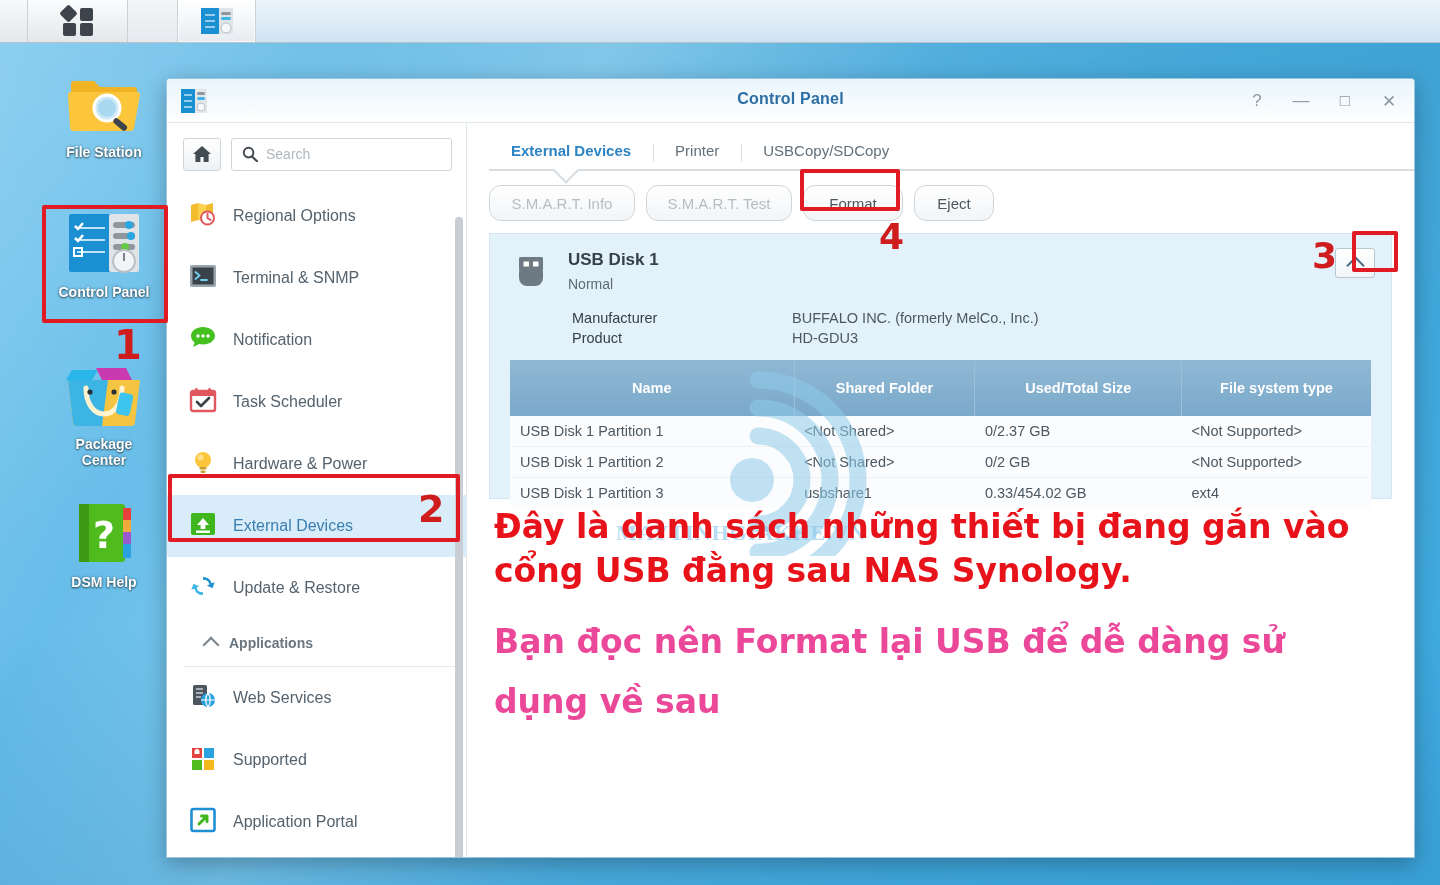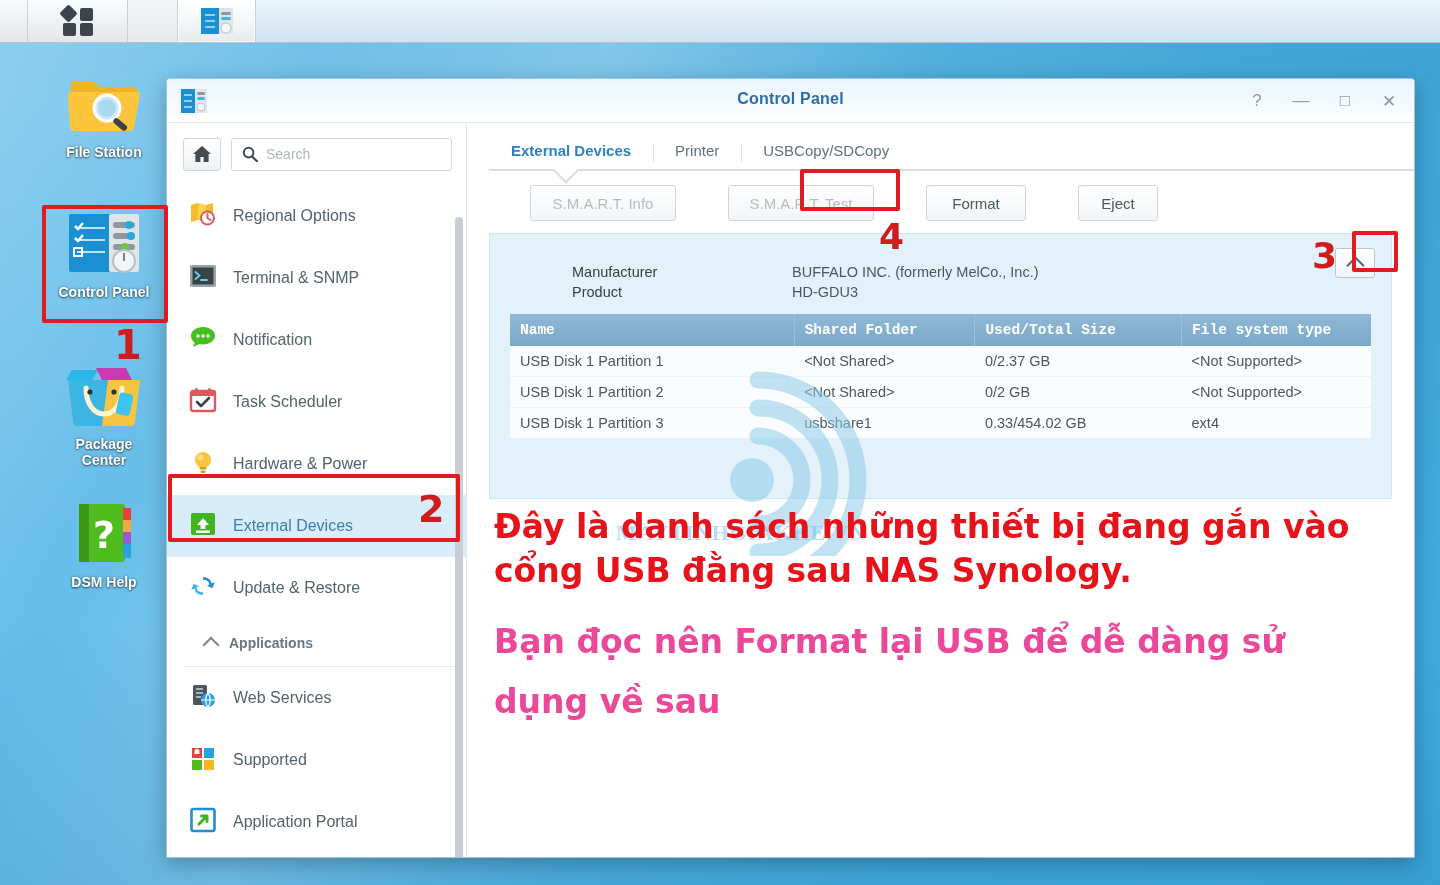--- a/index.html
+++ b/index.html
@@ -148,44 +148,44 @@
   .tab + .tab:before{ content:""; position:absolute; left:0; top:2px; height:18px; width:1px; background:#dbe1e5; }
   .tab.active{ color:#2c84c4; font-weight:bold; }
   #tab-underline{ position:absolute; left:22px; bottom:0; height:2px; background:#d7dde1; width:1380px; }
   #tab-caret{
     position:absolute; left:90px; bottom:-9px; width:18px; height:18px; background:#fff;
     border-left:2px solid #d7dde1; border-bottom:2px solid #d7dde1; transform:rotate(-45deg);
   }
 
   #toolbar{ padding:14px 0 0 22px; display:flex; gap:11px; position:relative; }
   .tbtn{
-    height:36px; min-width:146px; padding:0 18px; border:1px solid #cfd6db; border-radius:3px;
+    height:36px; min-width:146px; padding:0 18px; border:1px solid #cfd6db; border-radius:12px;
     background:linear-gradient(to bottom,#ffffff,#f2f4f6);
     font-size:15px; color:#4c5860; display:flex; align-items:center; justify-content:center;
-    cursor:pointer; white-space:nowrap;margin-left:41px;
+    cursor:pointer; white-space:nowrap;
   }
   .tbtn.disabled{ color:#b6bdc2; cursor:default; }
 
   #device-panel{
     margin:12px 22px 0 22px; background:#e3f1fa; border:1px solid #d3e6f3;
     padding:16px 20px 20px 20px; position:relative; height:266px;
   }
   .dev-head{ display:flex; align-items:flex-start; gap:16px; }
   .dev-name{ font-size:17px; font-weight:bold; color:#35414a; line-height:20px; }
   .dev-status{ font-size:14px; color:#5d6b75; margin-top:6px; }
   .kv{ display:flex; margin-top:4px; }
   .kv .k{ width:220px; font-size:14.5px; font-weight:normal; color:#35414a; }
   .kv .v{ font-size:14.5px; color:#4b5862; }
   #kv-wrap{ margin-top:14px; padding-left:62px; }
 
   table.parts{ width:100%; border-collapse:collapse; margin-top:14px; table-layout:fixed; }
   table.parts th{
     background:linear-gradient(to bottom,#8fb8d4,#7ba9ca);
-    color:#ffffff; font-size:14.5px; font-weight:bold; text-align:left;
-    padding:8px 10px; border-right:1px solid #9dc0d8;font-family:Liberation Mono, monospace;
+    color:#ffffff; font-size:14.5px; font-weight:bold; text-align:center;
+    padding:20px 10px; border-right:1px solid #9dc0d8;
   }
   table.parts th:last-child{ border-right:none; }
   table.parts td{
     background:#fbfcfd; font-size:14.5px; color:#4b5862; padding:7px 10px;
     border-bottom:1px solid #eef2f5;
   }
   table.parts tr:last-child td{ border-bottom:none; }
 
   
   #collapse-btn{
@@ -530,20 +530,34 @@
         <div class="tbtn" style="min-width:100px">Format</div>
         <div class="tbtn" style="min-width:80px">Eject</div>
       </div>
 
       <div id="device-panel">
 
         <div id="collapse-btn">
           <span class="chev-up-sm"></span>
         </div>
 
+        <div class="dev-head">
+          <span>
+            <svg width="42" height="42" viewBox="0 0 42 42">
+              <rect x="9" y="7" width="24" height="14" rx="1.5" fill="#6d7a83"></rect>
+              <rect x="13.5" y="11.5" width="5.5" height="5" fill="#ffffff"></rect>
+              <rect x="23" y="11.5" width="5.5" height="5" fill="#ffffff"></rect>
+              <path d="M9 21h24v7a8 8 0 01-8 8h-8a8 8 0 01-8-8z" fill="#6d7a83"></path>
+            </svg>
+          </span>
+          <span>
+            <div class="dev-name">USB Disk 1</div>
+            <div class="dev-status">Normal</div>
+          </span>
+        </div>
 
         <div id="kv-wrap">
           <div class="kv">
             <span class="k">Manufacturer</span>
             <span class="v">BUFFALO INC. (formerly MelCo., Inc.)</span>
           </div>
           <div class="kv">
             <span class="k">Product</span>
             <span class="v">HD-GDU3</span>
           </div>

